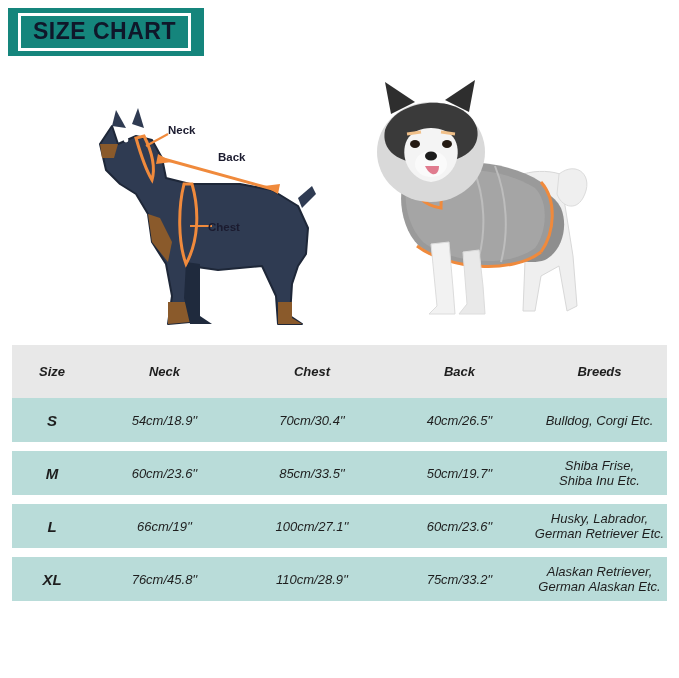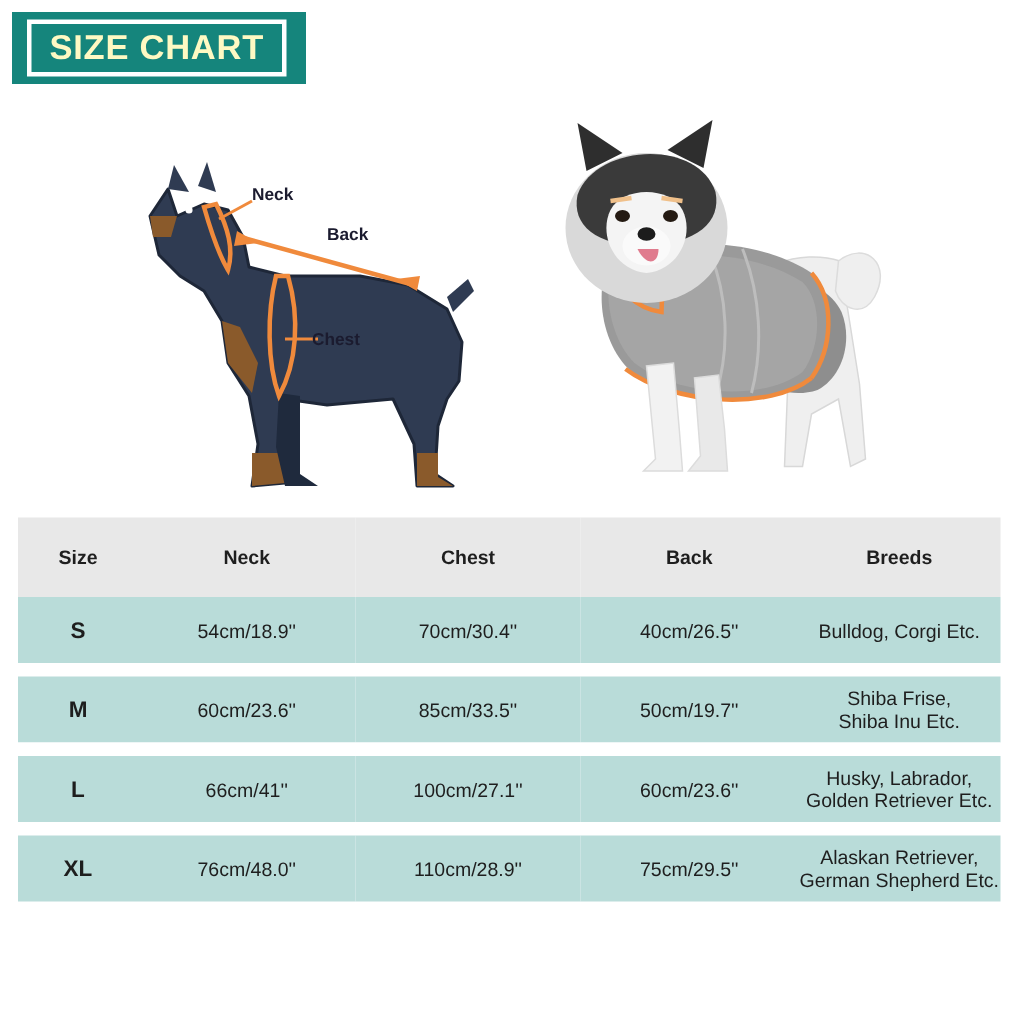--- a/index.html
+++ b/index.html
@@ -28,21 +28,21 @@
     align-items: center;
     justify-content: flex-start;
   }
   .banner-inner {
     border: 3px solid #ffffff;
     margin: 6px 0 6px 10px;
     padding: 3px 12px 5px 12px;
     box-sizing: border-box;
   }
   .banner-title {
-    color: #fef9c3;
+    color: #0f172a;
     font-size: 23px;
     font-weight: bold;
     letter-spacing: 0.5px;
     line-height: 24px;
     white-space: nowrap;
     text-align: center;
   }
 
   
   .illus-area {
@@ -76,20 +76,21 @@
   .label-neck { left: 128px; top: 58px; }
   .label-back { left: 178px; top: 85px; }
   .label-chest { left: 168px; top: 155px; }
 
   
   .table-wrap {
     position: absolute;
     left: 12px;
     top: 345px;
     width: 634px;
+    font-style: italic;
   }
   table.size-table {
     border-collapse: collapse;
     width: 655px;
     table-layout: fixed;
   }
   table.size-table col.c0 { width: 80px; }
   table.size-table col.c1 { width: 145px; }
   table.size-table col.c2 { width: 150px; }
   table.size-table col.c3 { width: 145px; }
@@ -276,37 +277,37 @@
           <span class="cell-sub">Shiba Frise,</span>
           <span class="cell-sub">Shiba Inu Etc.</span>
         </td>
       </tr>
       <tr class="row-spacer">
           <td colspan="5"></td>
         </tr>
 
       <tr class="row-data">
         <td class="size-cell">L</td>
-        <td>66cm/41''</td>
+        <td>66cm/19''</td>
         <td>100cm/27.1''</td>
         <td>60cm/23.6''</td>
         <td class="breed-cell">
           <span class="cell-sub">Husky, Labrador,</span>
-          <span class="cell-sub">Golden Retriever Etc.</span>
+          <span class="cell-sub">German Retriever Etc.</span>
         </td>
       </tr>
       <tr class="row-spacer">
           <td colspan="5"></td>
         </tr>
 
       <tr class="row-data">
         <td class="size-cell">XL</td>
-        <td>76cm/48.0''</td>
+        <td>76cm/45.8''</td>
         <td>110cm/28.9''</td>
-        <td>75cm/29.5''</td>
+        <td>75cm/33.2''</td>
         <td class="breed-cell">
           <span class="cell-sub">Alaskan Retriever,</span>
-          <span class="cell-sub">German Shepherd Etc.</span>
+          <span class="cell-sub">German Alaskan Etc.</span>
         </td>
       </tr>
     </tbody>
   </table>
 </div>
 
 </body></html>

